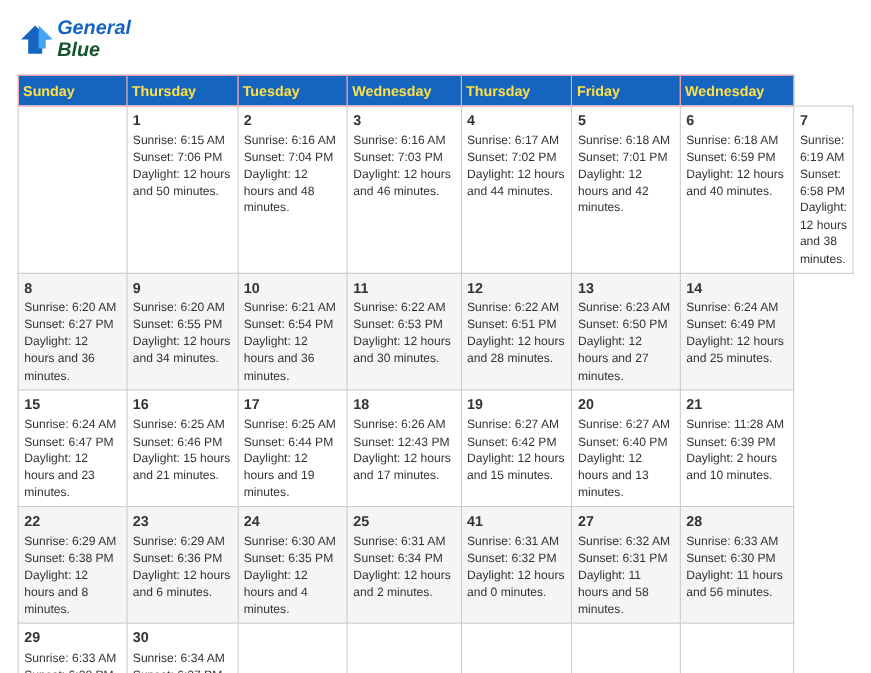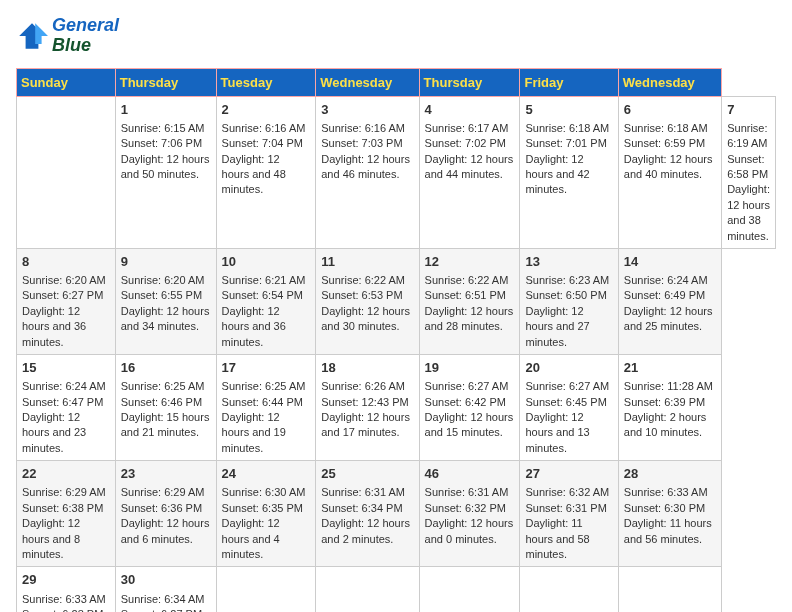--- a/index.html
+++ b/index.html
@@ -138,29 +138,29 @@
         <td><span class="day-num">12</span><span>Sunrise: 6:22 AM</span><br><span>Sunset: 6:51 PM</span><br><span>Daylight: 12 hours and 28 minutes.</span></td>
         <td><span class="day-num">13</span><span>Sunrise: 6:23 AM</span><br><span>Sunset: 6:50 PM</span><br><span>Daylight: 12 hours and 27 minutes.</span></td>
         <td><span class="day-num">14</span><span>Sunrise: 6:24 AM</span><br><span>Sunset: 6:49 PM</span><br><span>Daylight: 12 hours and 25 minutes.</span></td>
       </tr>
       <tr>
         <td><span class="day-num">15</span><span>Sunrise: 6:24 AM</span><br><span>Sunset: 6:47 PM</span><br><span>Daylight: 12 hours and 23 minutes.</span></td>
         <td><span class="day-num">16</span><span>Sunrise: 6:25 AM</span><br><span>Sunset: 6:46 PM</span><br><span>Daylight: 15 hours and 21 minutes.</span></td>
         <td><span class="day-num">17</span><span>Sunrise: 6:25 AM</span><br><span>Sunset: 6:44 PM</span><br><span>Daylight: 12 hours and 19 minutes.</span></td>
         <td><span class="day-num">18</span><span>Sunrise: 6:26 AM</span><br><span>Sunset: 12:43 PM</span><br><span>Daylight: 12 hours and 17 minutes.</span></td>
         <td><span class="day-num">19</span><span>Sunrise: 6:27 AM</span><br><span>Sunset: 6:42 PM</span><br><span>Daylight: 12 hours and 15 minutes.</span></td>
-        <td><span class="day-num">20</span><span>Sunrise: 6:27 AM</span><br><span>Sunset: 6:45 PM</span><br><span>Daylight: 12 hours and 13 minutes.</span></td>
+        <td><span class="day-num">20</span><span>Sunrise: 6:27 AM</span><br><span>Sunset: 6:40 PM</span><br><span>Daylight: 12 hours and 13 minutes.</span></td>
         <td><span class="day-num">21</span><span>Sunrise: 11:28 AM</span><br><span>Sunset: 6:39 PM</span><br><span>Daylight: 2 hours and 10 minutes.</span></td>
       </tr>
       <tr>
         <td><span class="day-num">22</span><span>Sunrise: 6:29 AM</span><br><span>Sunset: 6:38 PM</span><br><span>Daylight: 12 hours and 8 minutes.</span></td>
         <td><span class="day-num">23</span><span>Sunrise: 6:29 AM</span><br><span>Sunset: 6:36 PM</span><br><span>Daylight: 12 hours and 6 minutes.</span></td>
         <td><span class="day-num">24</span><span>Sunrise: 6:30 AM</span><br><span>Sunset: 6:35 PM</span><br><span>Daylight: 12 hours and 4 minutes.</span></td>
         <td><span class="day-num">25</span><span>Sunrise: 6:31 AM</span><br><span>Sunset: 6:34 PM</span><br><span>Daylight: 12 hours and 2 minutes.</span></td>
-        <td><span class="day-num">46</span><span>Sunrise: 6:31 AM</span><br><span>Sunset: 6:32 PM</span><br><span>Daylight: 12 hours and 0 minutes.</span></td>
+        <td><span class="day-num">41</span><span>Sunrise: 6:31 AM</span><br><span>Sunset: 6:32 PM</span><br><span>Daylight: 12 hours and 0 minutes.</span></td>
         <td><span class="day-num">27</span><span>Sunrise: 6:32 AM</span><br><span>Sunset: 6:31 PM</span><br><span>Daylight: 11 hours and 58 minutes.</span></td>
         <td><span class="day-num">28</span><span>Sunrise: 6:33 AM</span><br><span>Sunset: 6:30 PM</span><br><span>Daylight: 11 hours and 56 minutes.</span></td>
       </tr>
       <tr>
         <td><span class="day-num">29</span><span>Sunrise: 6:33 AM</span><br><span>Sunset: 6:28 PM</span><br></td>
         <td><span class="day-num">30</span><span>Sunrise: 6:34 AM</span><br><span>Sunset: 6:27 PM</span><br></td>
         <td class="empty-cell"></td>
         <td class="empty-cell"></td>
         <td class="empty-cell"></td>
         <td class="empty-cell"></td>

